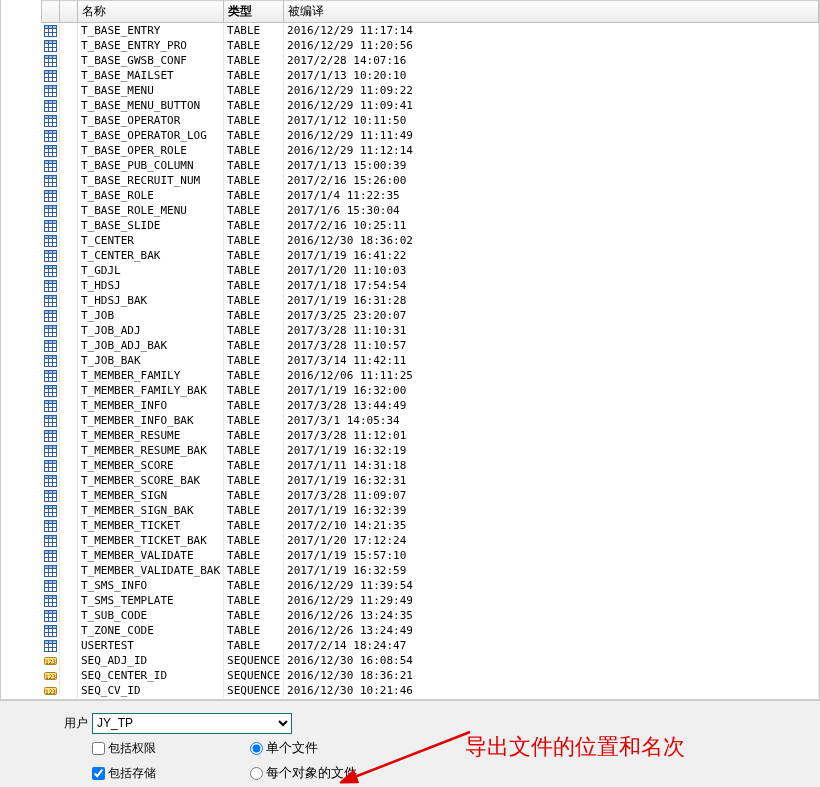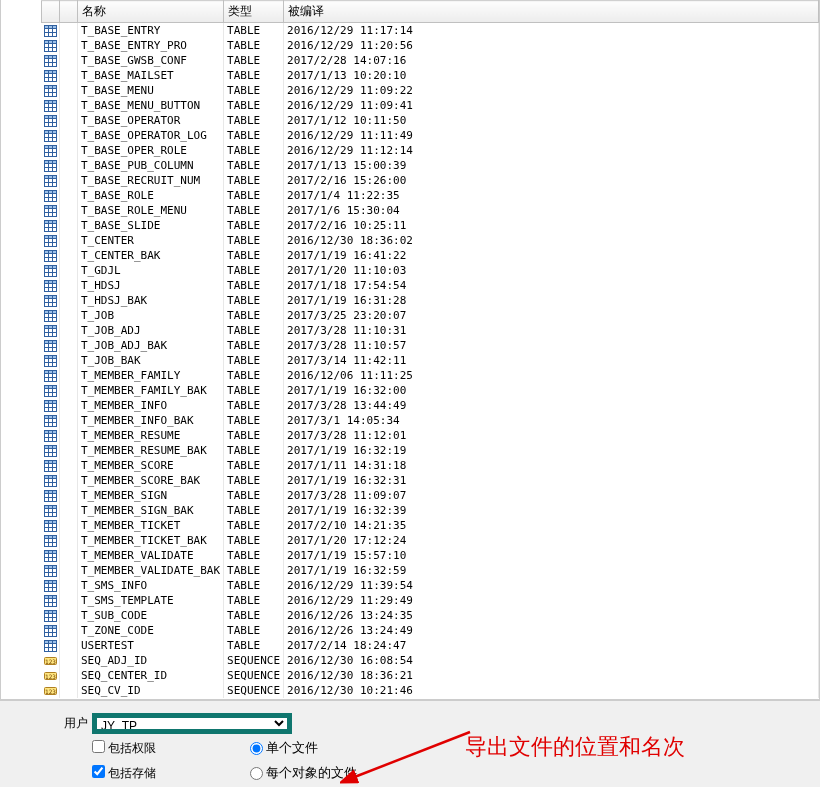--- a/index.html
+++ b/index.html
@@ -18,21 +18,21 @@
       font-weight: normal;
       font-size: 12px;
       white-space: nowrap;
       position: sticky;
       top: 0;
     }
     
     .col-icon { width: 18px; }
     .col-icon2 { width: 18px; }
     .col-name { width: 135px; }
-    .col-type { width: 52px; }
+    .col-type { width: 52px; font-weight: bold; }
     .col-compiled { width: auto; }
     
     tbody td {
       border-right: 1px solid #e8e8e8;
       padding: 0 3px;
       height: 15px;
       line-height: 15px;
       font-size: 11px;
       white-space: nowrap;
       font-family: "SimSun", monospace;
@@ -48,26 +48,26 @@
       border-top: 1px solid #ccc;
       width: 820px;
     }
     
     .form-row { display: flex; align-items: center; margin: 3px 0; padding-left: 92px; height: 22px; position: relative; }
     .form-label { width: 50px; text-align: right; margin-right: 4px; font-size: 12px; position: absolute; left: 38px; }
     
     select {
       width: 200px;
       height: 21px;
-      border: 5px solid #0f766e;
+      border: 1px solid #0f766e;
       font-size: 12px;
       background: #fff;
     }
     
-    .checkbox-group { display: flex; align-items: flex-start; margin-right: 20px; }
+    .checkbox-group { display: flex; align-items: center; margin-right: 20px; }
     .checkbox-group input { margin-right: 3px; }
     .checkbox-group label { font-size: 12px; }
     
     .radio-col { position: absolute; left: 250px; display: flex; align-items: center; }
     .radio-col input { margin-right: 3px; }
     .radio-col label { font-size: 13px; }
     
     .annotation {
       position: absolute;
       color: #e00000;

